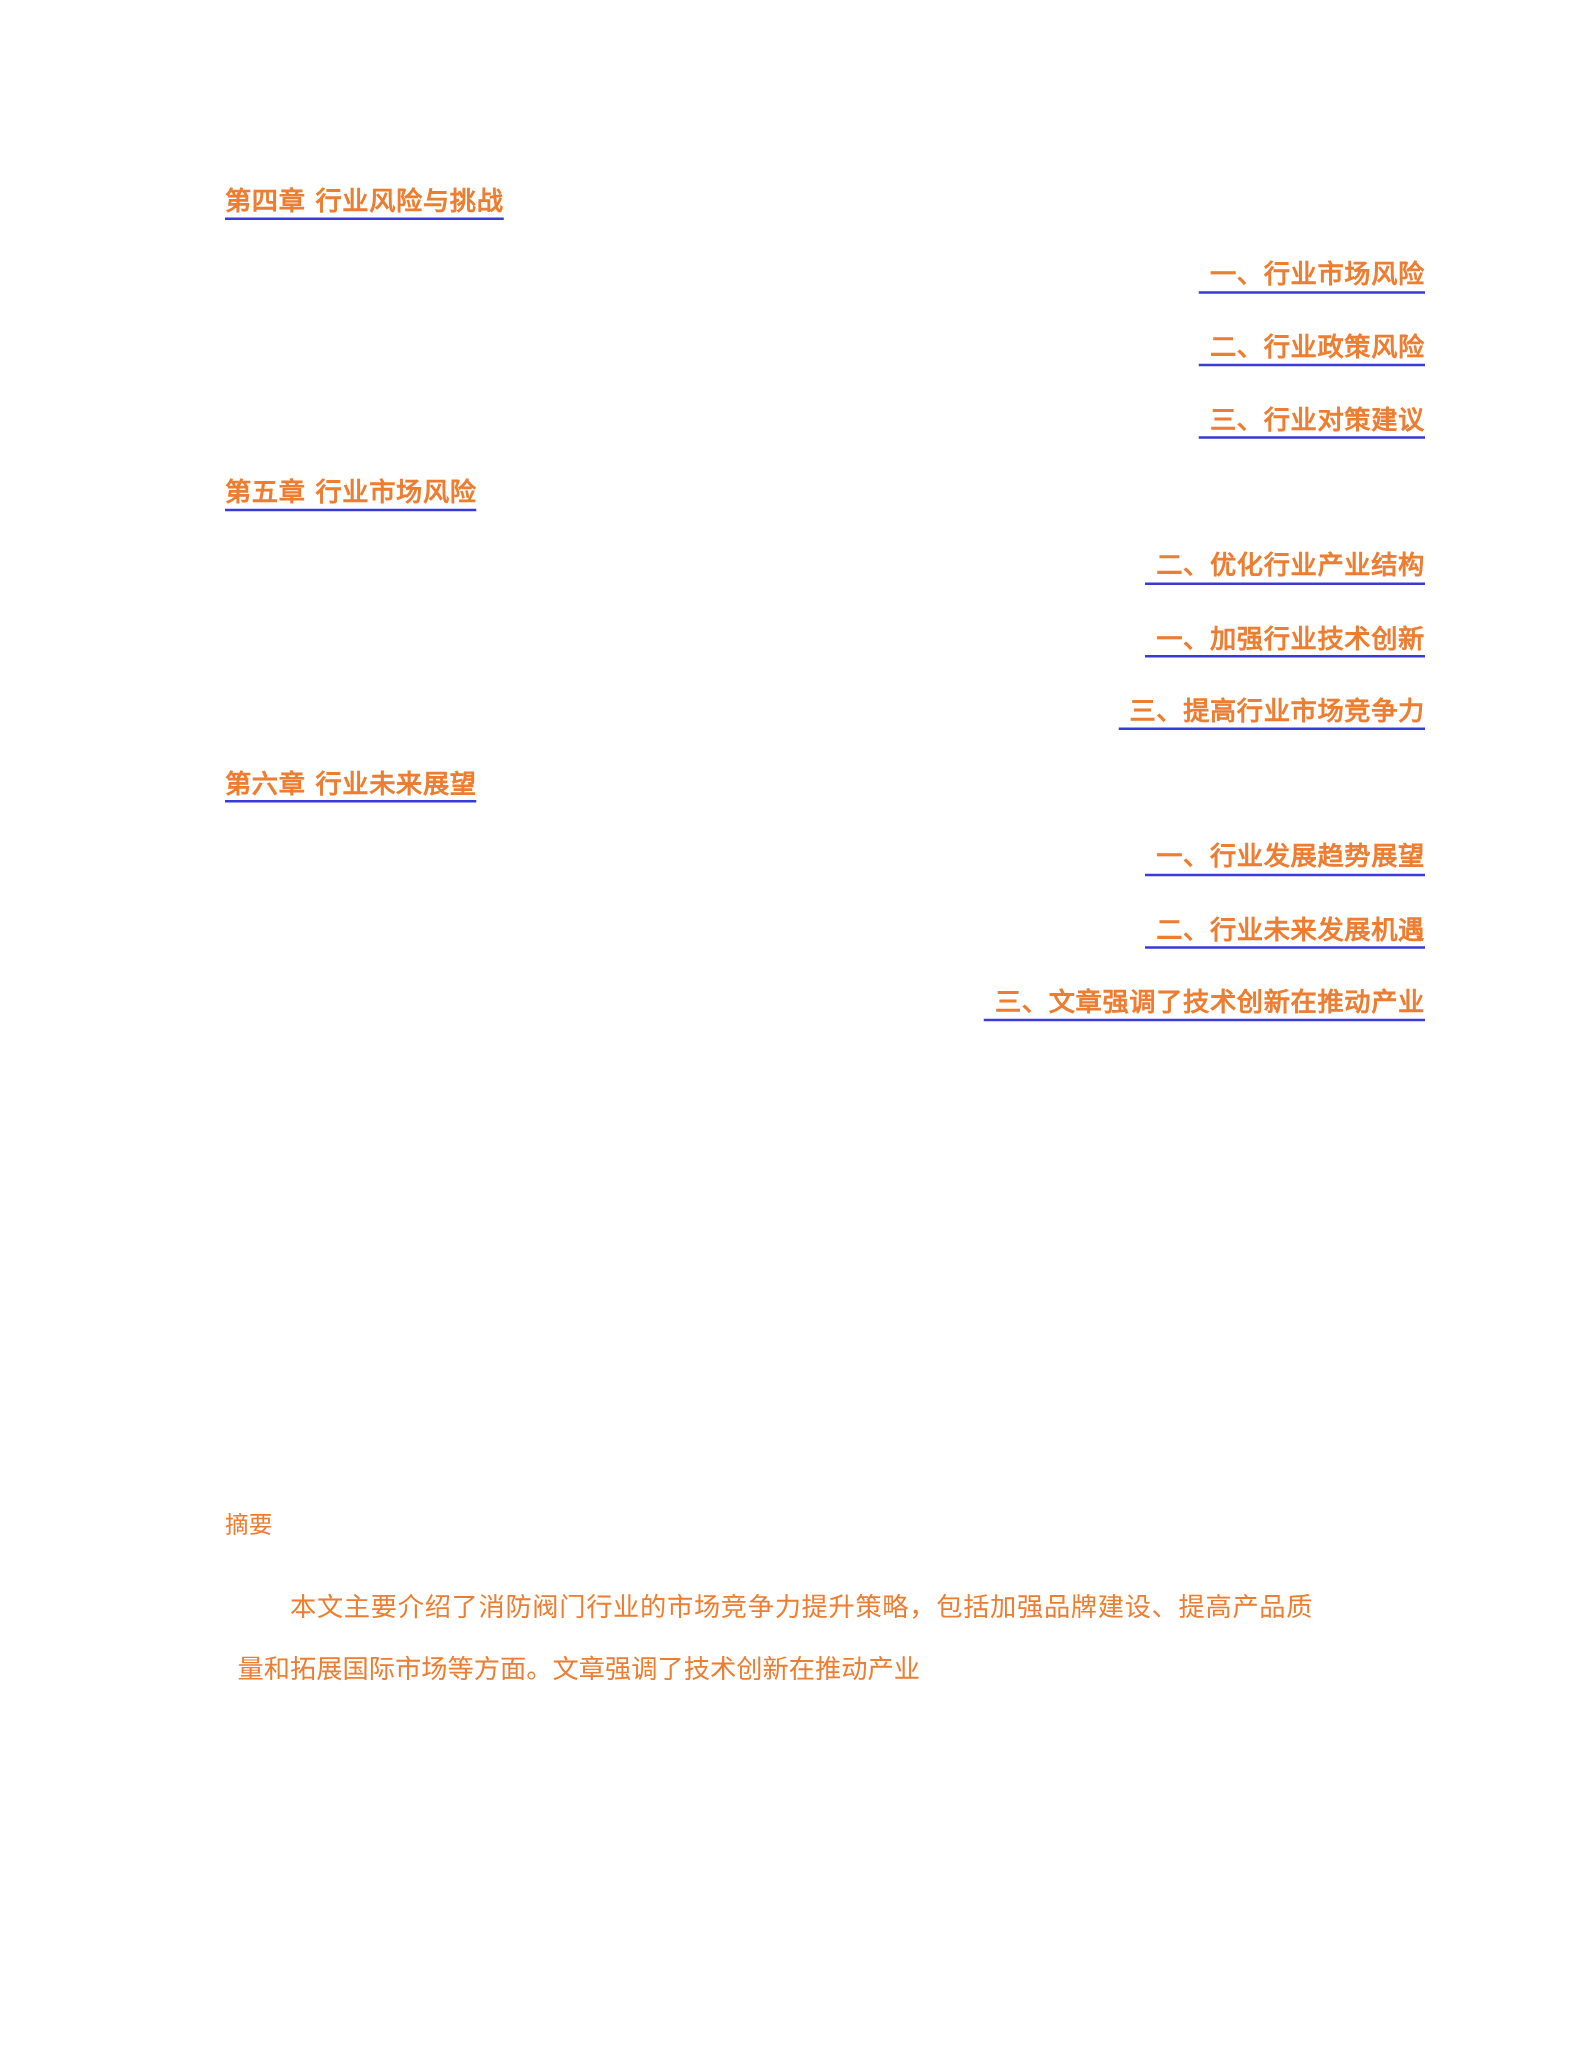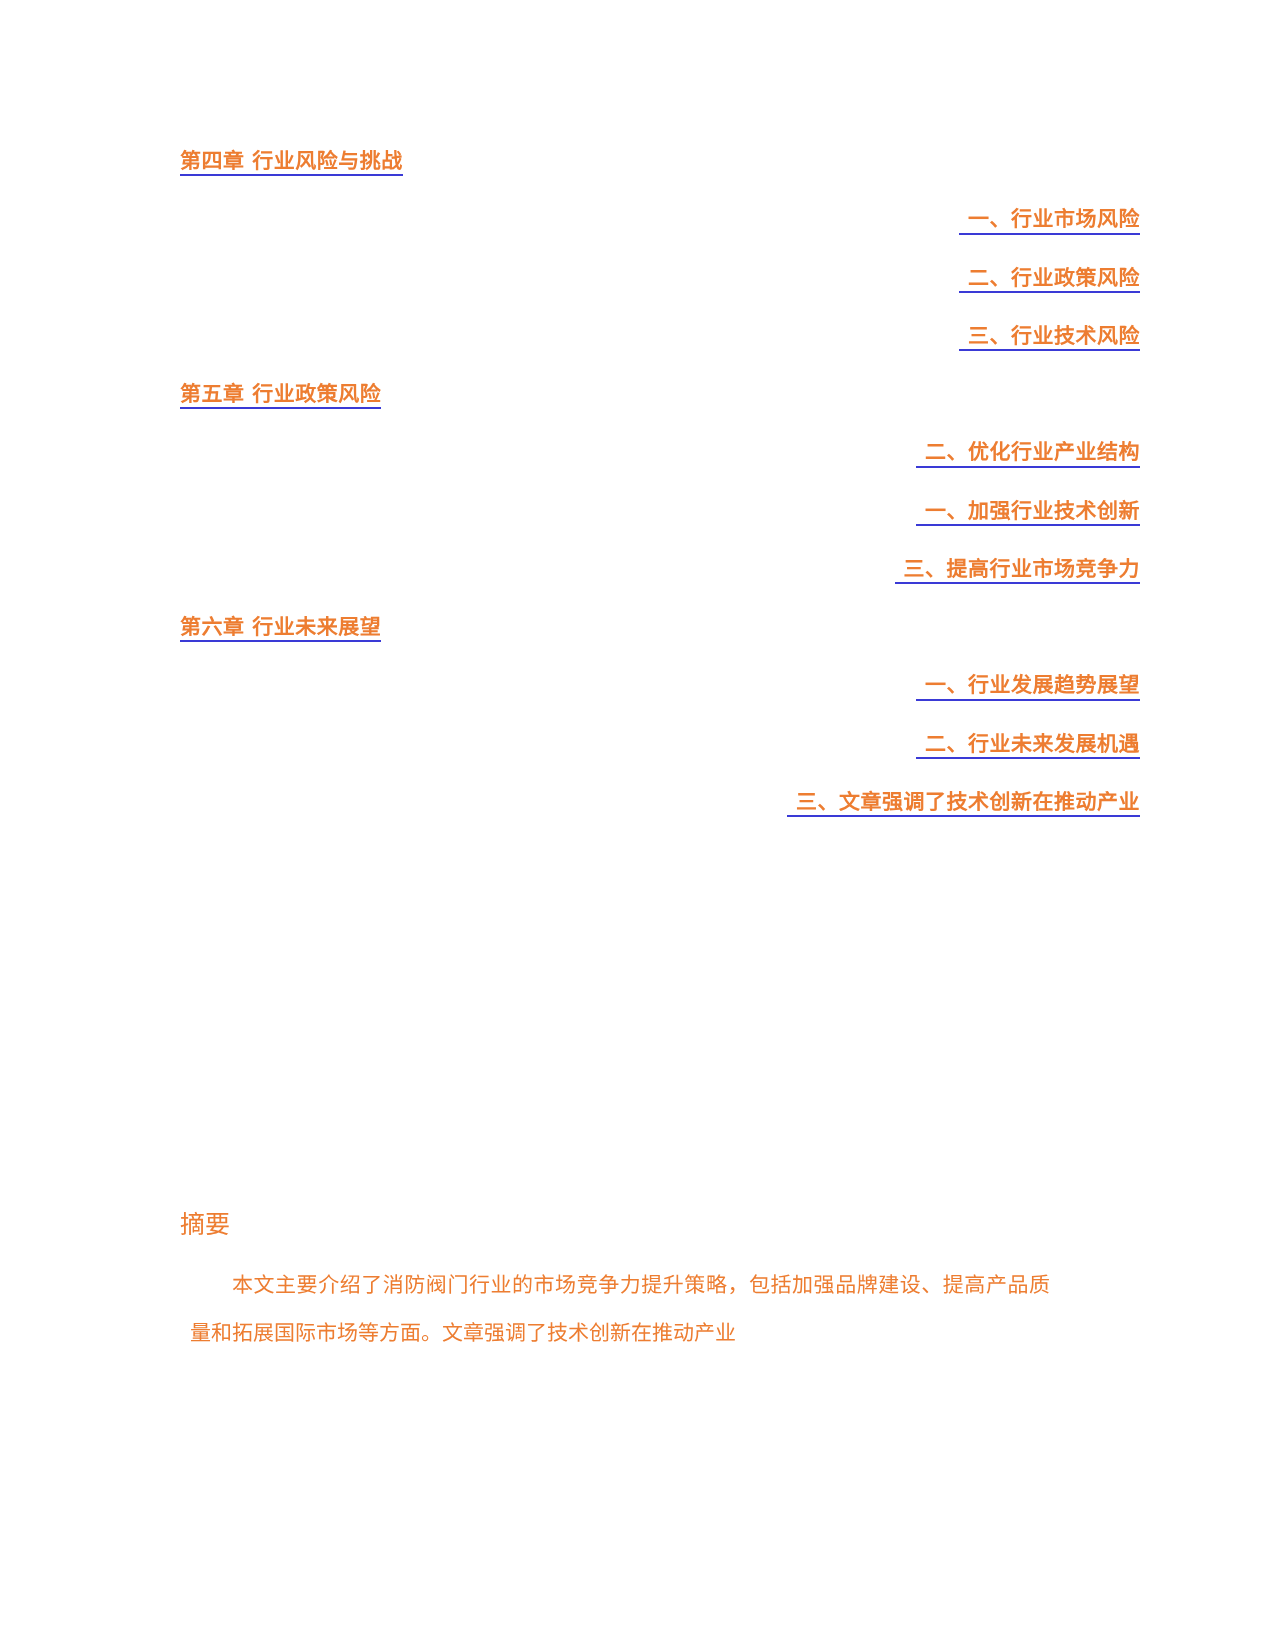--- a/index.html
+++ b/index.html
@@ -63,24 +63,24 @@
     display: inline-block;
     min-width: 52px;
   }
   .abstract-block {
     position: absolute;
     left: 180px;
     top: 1205px;
     width: 870px;
   }
   .abstract-title {
-    font-size: 25px;
+    font-size: 19px;
     color: #ED7D31;
     line-height: 1.6;
-    margin-bottom: 16px;
+    margin-bottom: 27px;
     font-weight: normal;
   }
   .abstract-body {
     font-size: 21px;
     color: #ED7D31;
     line-height: 2.3;
     text-align: justify;
     text-indent: 2em;
     font-weight: normal;
     margin-left: 10px;
@@ -92,23 +92,23 @@
 <div class="page">
 
   <div class="toc">
 
     <a href="#" class="toc-entry level1"><span class="txt">第四章 行业风险与挑战</span></a>
 
     <a href="#" class="toc-entry level2"><span class="txt"><span class="num">一、</span><span>行业市场风险</span></span></a>
 
     <a href="#" class="toc-entry level2"><span class="txt"><span class="num">二、</span><span>行业政策风险</span></span></a>
 
-    <a href="#" class="toc-entry level2"><span class="txt"><span class="num">三、</span><span>行业技术风险</span></span></a>
+    <a href="#" class="toc-entry level2"><span class="txt"><span class="num">三、</span><span>行业对策建议</span></span></a>
 
-    <a href="#" class="toc-entry level1"><span class="txt">第五章 行业政策风险</span></a>
+    <a href="#" class="toc-entry level1"><span class="txt">第五章 行业市场风险</span></a>
 
     <a href="#" class="toc-entry level2"><span class="txt"><span class="num">二、</span><span>优化行业产业结构</span></span></a>
 
     <a href="#" class="toc-entry level2"><span class="txt"><span class="num">一、</span><span>加强行业技术创新</span></span></a>
 
     <a href="#" class="toc-entry level2"><span class="txt"><span class="num">三、</span><span>提高行业市场竞争力</span></span></a>
 
     <a href="#" class="toc-entry level1"><span class="txt">第六章 行业未来展望</span></a>
 
     <a href="#" class="toc-entry level2"><span class="txt"><span class="num">一、</span><span>行业发展趋势展望</span></span></a>

